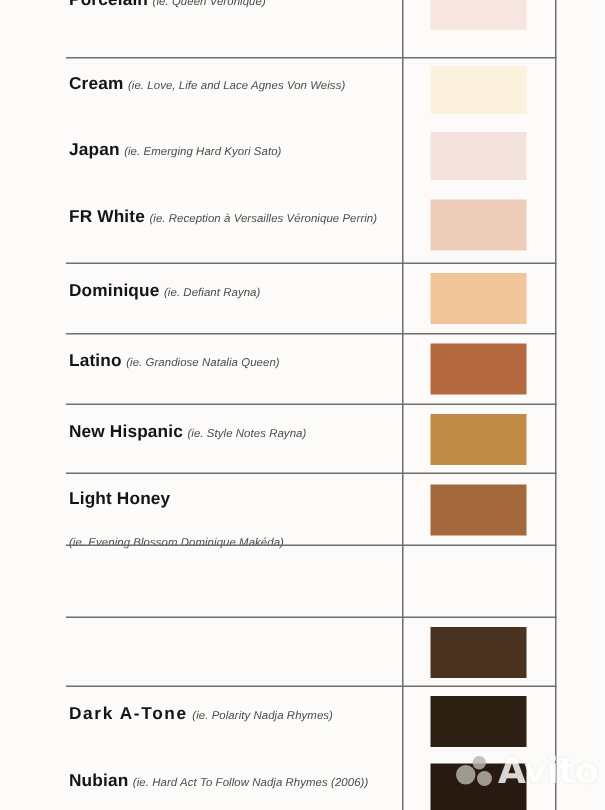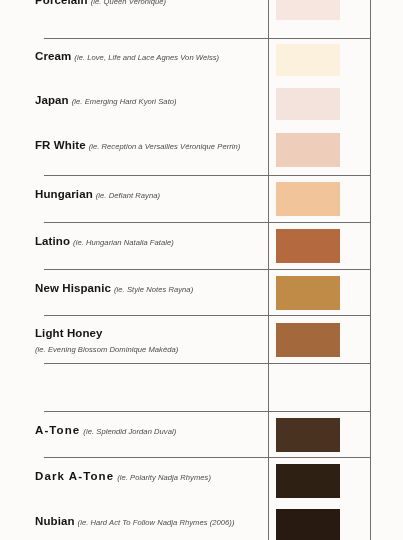--- a/index.html
+++ b/index.html
@@ -27,21 +27,21 @@
     left: 0;
     top: 0;
     width: 403px;
     height: 540px;
     background: #fcfbf9;
   }
 
   
   #table {
     position: absolute;
-    left: 33px;
+    left: 44px;
     top: 0;
     width: 327px;
     height: 540px;
   }
 
   .row {
     position: absolute;
     left: 0;
     width: 327px;
     box-sizing: border-box;
@@ -69,21 +69,21 @@
     font-size: 7.6px;
     color: #4b4b4b;
     letter-spacing: 0.05px;
     display: inline;
     margin-left: 3px;
   }
 
   .shade-eg.block {
     display: block;
     margin-left: 0;
-    margin-top: 4px;
+    margin-top: 16px;
   }
 
   
   .swatch {
     position: absolute;
     left: 243px;
     width: 64px;
     border: 0;
   }
 
@@ -159,52 +159,59 @@
         </div>
         <div class="row" style="top: 82px; height: 45px;">
           <div class="row-label" style="top: 8px;"><span class="shade-name">Japan</span><span class="shade-eg">(ie. Emerging Hard Kyori Sato)</span></div>
           <div class="swatch" style="top: 6px; height: 32px; background: rgb(244, 226, 221);"></div>
         </div>
         <div class="row" style="top: 127px; height: 48px;">
           <div class="row-label" style="top: 8px;"><span class="shade-name">FR White</span><span class="shade-eg">(ie. Reception à Versailles Véronique Perrin)</span></div>
           <div class="swatch" style="top: 6px; height: 34px; background: rgb(238, 205, 186);"></div>
         </div>
         <div class="row" style="top: 175px; height: 47px;">
-          <div class="row-label" style="top: 9px;"><span class="shade-name">Hungarian</span><span class="shade-eg">(ie. Defiant Rayna)</span></div>
+          <div class="row-label" style="top: 9px;"><span class="shade-name">Dominique</span><span class="shade-eg">(ie. Defiant Rayna)</span></div>
           <div class="swatch" style="top: 7px; height: 34px; background: rgb(242, 196, 154);"></div>
         </div>
         <div class="row" style="top: 222px; height: 47px;">
-          <div class="row-label" style="top: 9px;"><span class="shade-name">Latino</span><span class="shade-eg">(ie. Hungarian Natalia Fatale)</span></div>
+          <div class="row-label" style="top: 9px;"><span class="shade-name">Latino</span><span class="shade-eg">(ie. Grandiose Natalia Queen)</span></div>
           <div class="swatch" style="top: 7px; height: 34px; background: rgb(181, 105, 63);"></div>
         </div>
         <div class="row" style="top: 269px; height: 46px;">
           <div class="row-label" style="top: 9px;"><span class="shade-name">New Hispanic</span><span class="shade-eg">(ie. Style Notes Rayna)</span></div>
           <div class="swatch" style="top: 7px; height: 34px; background: rgb(191, 139, 71);"></div>
         </div>
         <div class="row" style="top: 315px; height: 48px;">
           <div class="row-label" style="top: 8px;"><span class="shade-name">Light Honey</span><span class="shade-eg block">(ie. Evening Blossom Dominique Makéda)</span></div>
           <div class="swatch" style="top: 8px; height: 34px; background: rgb(163, 104, 59);"></div>
         </div>
         <div class="row" style="top: 411px; height: 46px;">
-          <div class="row-label" style="top: 9px;"><span class="shade-name wide">A-Tone</span><span class="shade-eg">(ie. Splendid Jordan Duval)</span></div>
           <div class="swatch" style="top: 7px; height: 34px; background: rgb(74, 50, 32);"></div>
         </div>
         <div class="row" style="top: 457px; height: 46px;">
           <div class="row-label" style="top: 9px;"><span class="shade-name wide">Dark A-Tone</span><span class="shade-eg">(ie. Polarity Nadja Rhymes)</span></div>
           <div class="swatch" style="top: 7px; height: 34px; background: rgb(47, 32, 20);"></div>
         </div>
         <div class="row" style="top: 503px; height: 46px;">
           <div class="row-label" style="top: 8px;"><span class="shade-name">Nubian</span><span class="shade-eg">(ie. Hard Act To Follow Nadja Rhymes (2006))</span></div>
           <div class="swatch" style="top: 6px; height: 34px; background: rgb(40, 26, 16);"></div>
         </div>
       </div>
 
     <div class="vrule" id="vrule-a"></div>
     <div class="vrule" id="vrule-b"></div>
 
+    <div id="watermark">
+      <span class="wm-dots">
+        <i class="d1"></i>
+          <i class="d2"></i>
+          <i class="d3"></i>
+      </span>
+      <span class="wm-text">Avito</span>
+    </div>
 
   <div class="hrule" style="top: 38px;"></div>
       <div class="hrule" style="top: 175px;"></div>
       <div class="hrule" style="top: 222px;"></div>
       <div class="hrule" style="top: 269px;"></div>
       <div class="hrule" style="top: 315px;"></div>
       <div class="hrule" style="top: 363px;"></div>
       <div class="hrule" style="top: 411px;"></div>
       <div class="hrule" style="top: 457px;"></div>
     </div>

